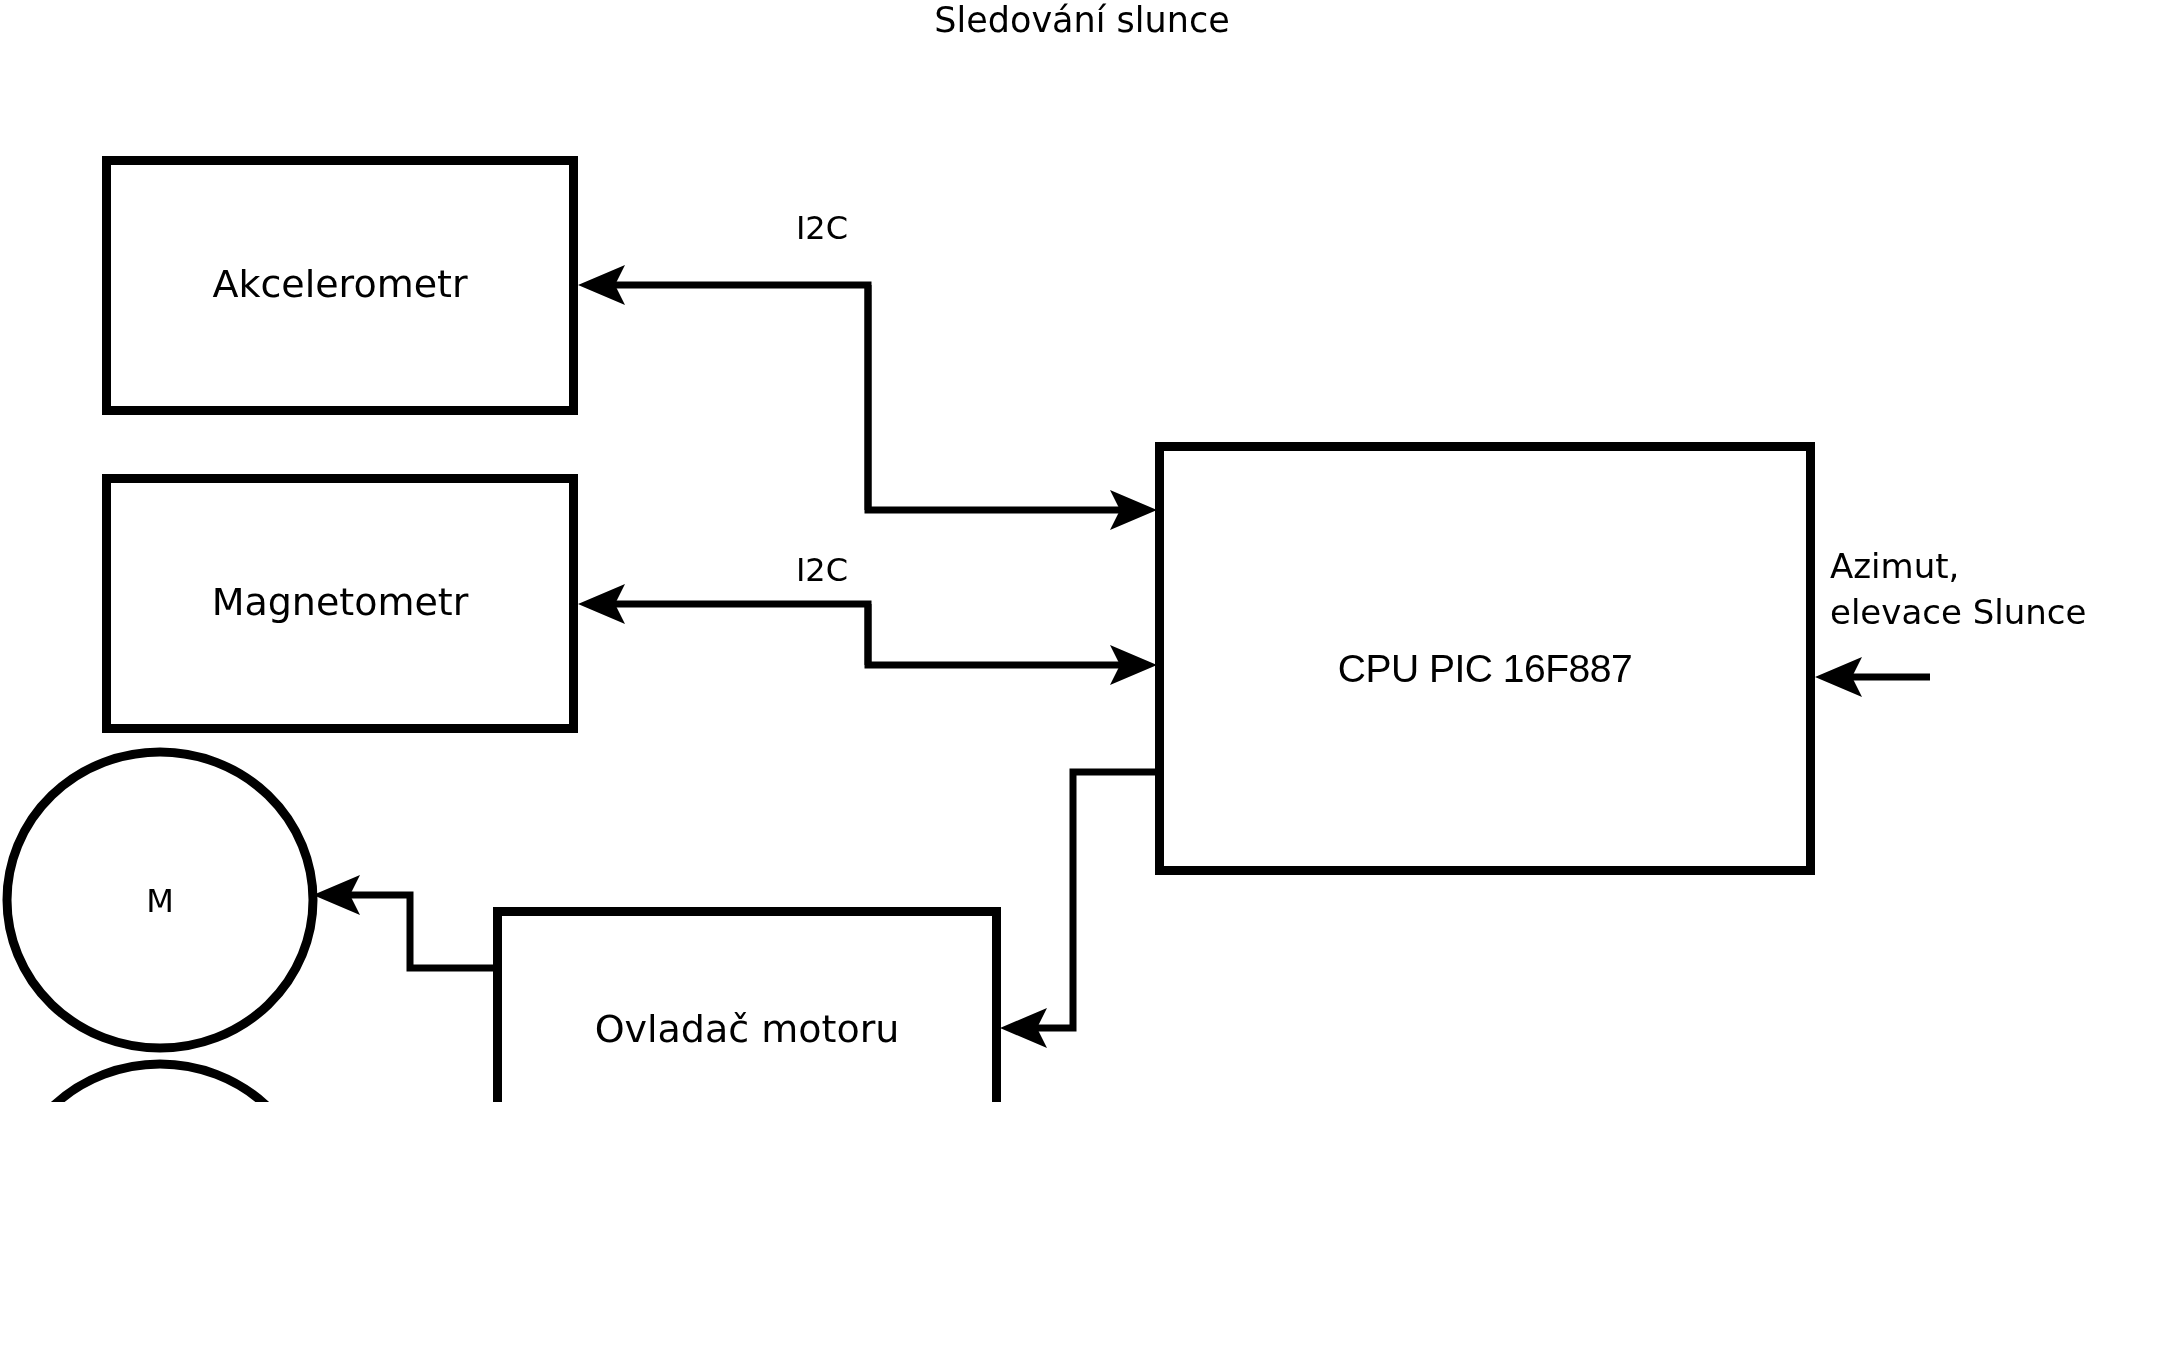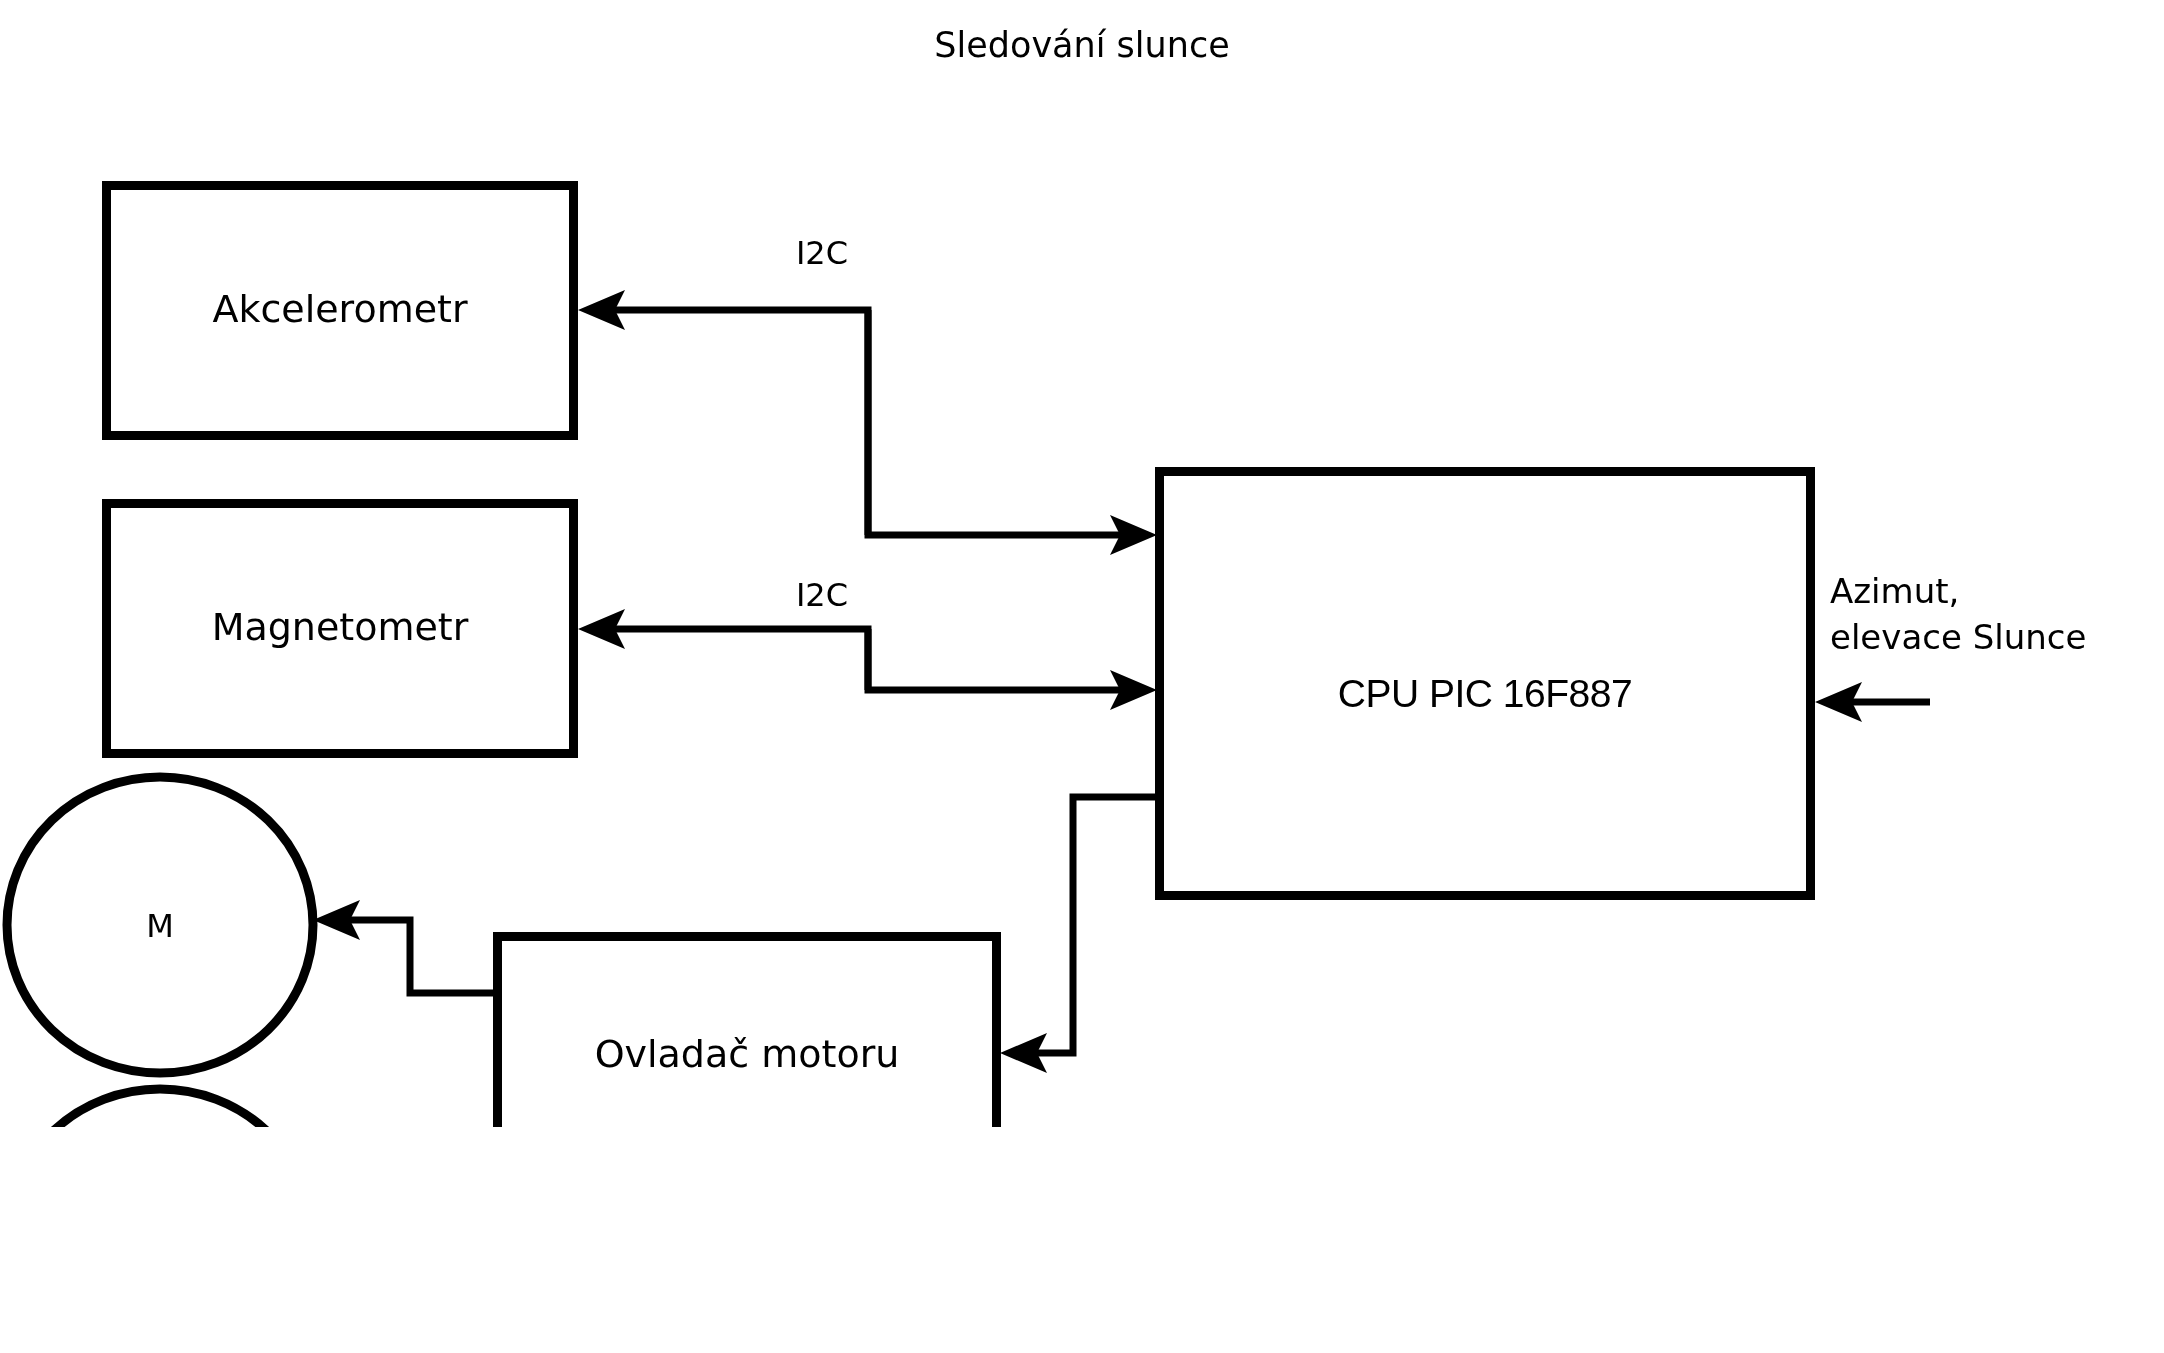--- a/index.html
+++ b/index.html
@@ -7,21 +7,20 @@
     padding: 0;
     background: #ffffff;
   }
   #page {
     position: relative;
     width: 2164px;
     height: 1102px;
     background: #ffffff;
     overflow: hidden;
     font-family: "DejaVu Sans", sans-serif;
-    margin-top: 25px;
   }
   #diagram {
     position: absolute;
     left: 0;
     top: 0;
     width: 2164px;
     height: 1353px;
     display: block;
   }
   .box-shape {

